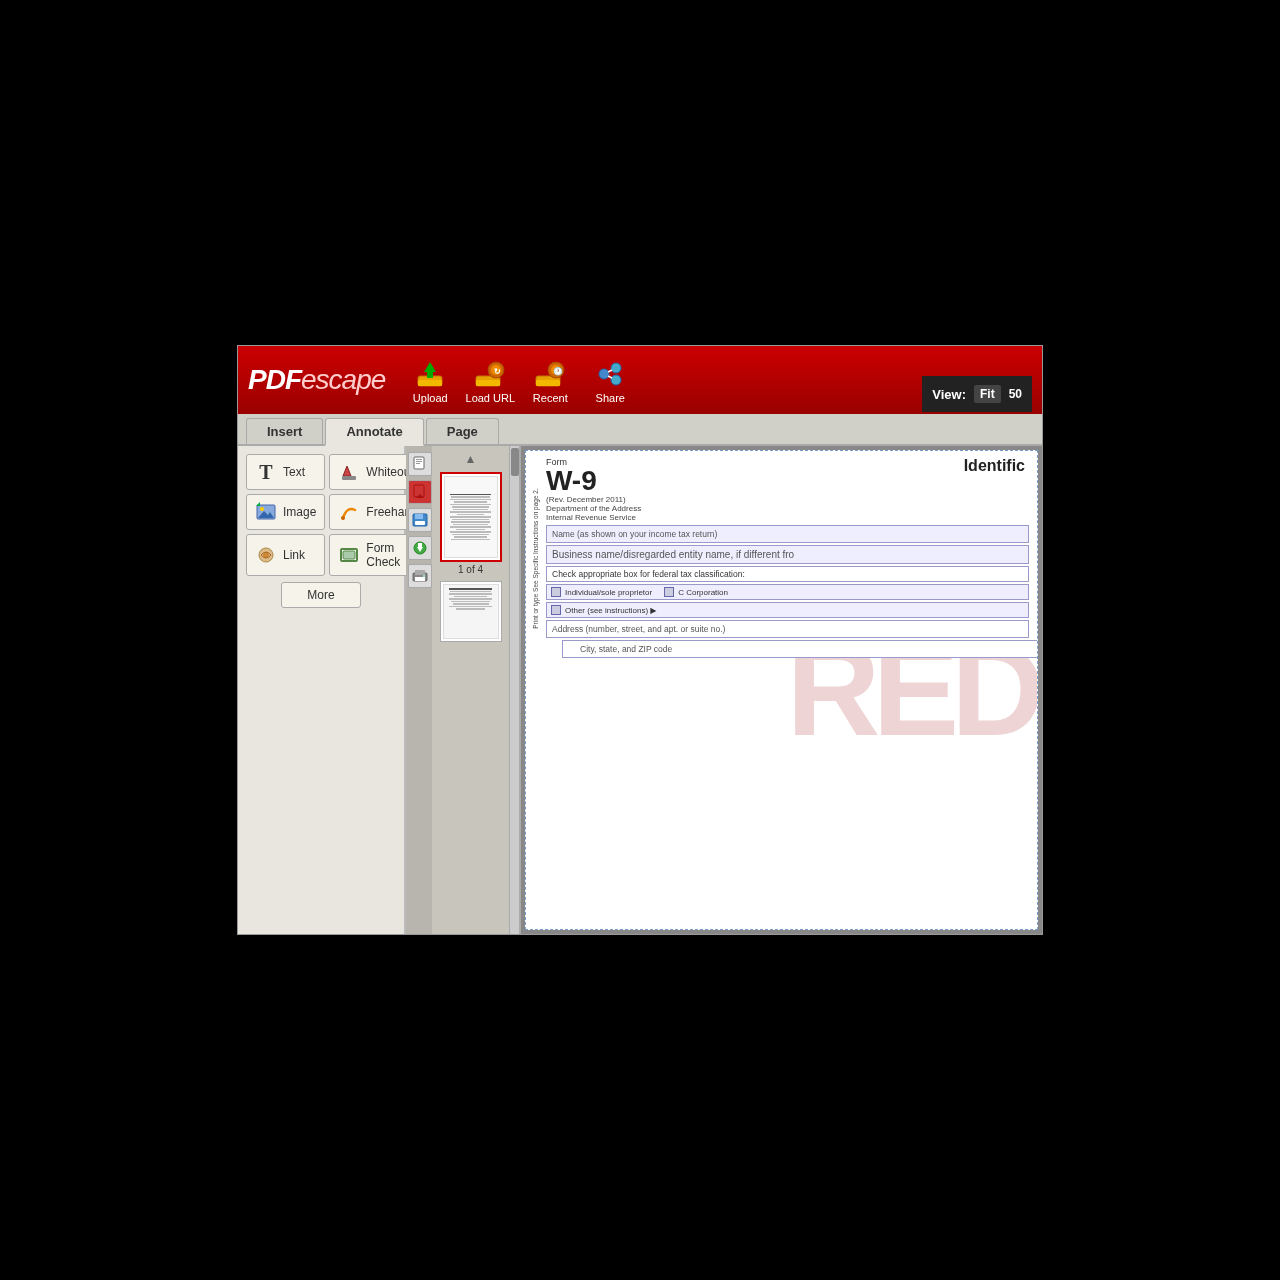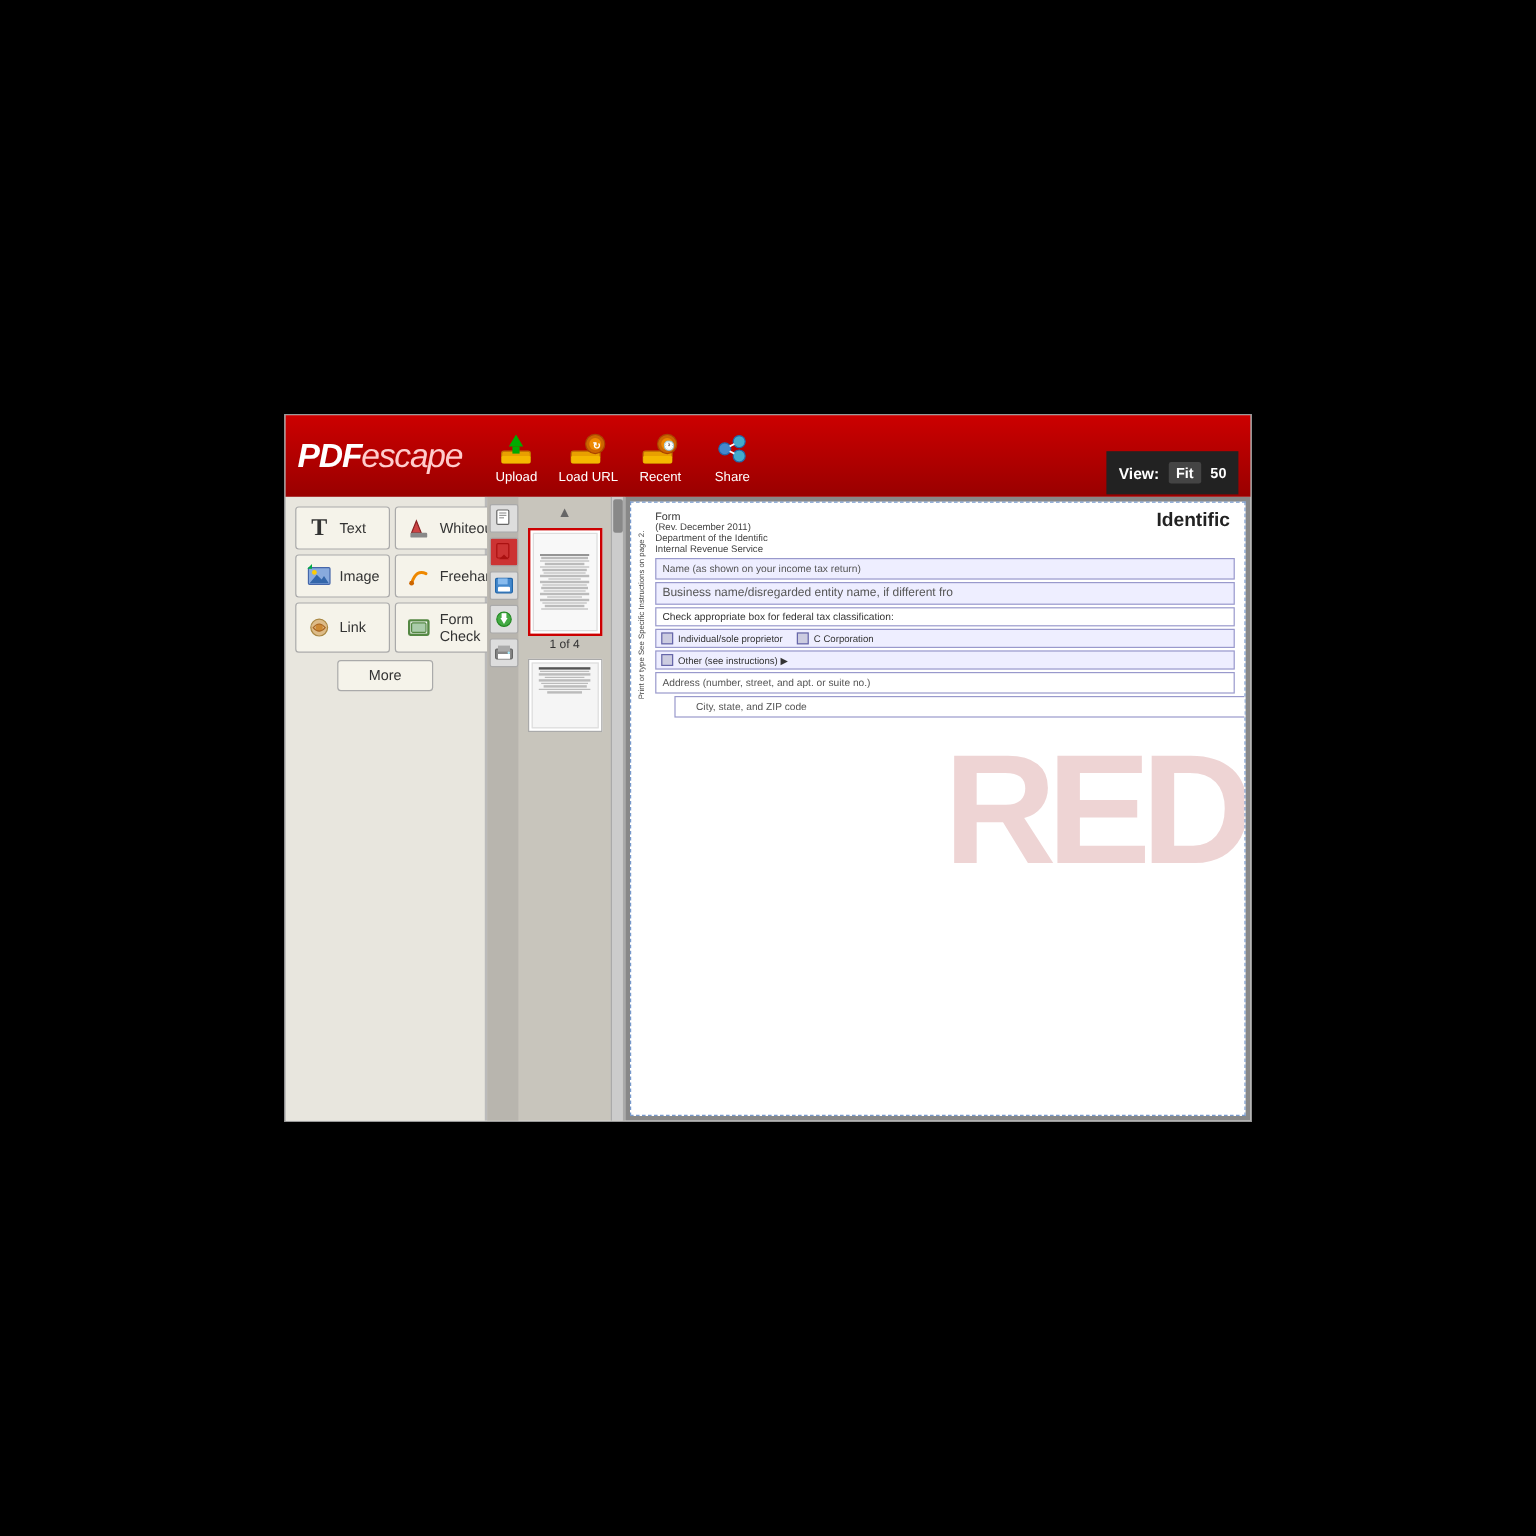--- a/index.html
+++ b/index.html
@@ -250,20 +250,31 @@
       <span>Share</span>
     </div>
 
     <div class="view-bar">
       <span>View:</span>
       <span class="view-fit-btn">Fit</span>
       <span class="view-num">50</span>
     </div>
   </div>
 
+  <div class="tab-bar">
+    <div class="tab">
+      <span>Insert</span>
+    </div>
+    <div class="tab active">
+      <span>Annotate</span>
+    </div>
+    <div class="tab">
+      <span>Page</span>
+    </div>
+  </div>
 
   <div class="main-content">
 
     <div class="left-panel">
       <div class="tool-grid">
 
         <div class="tool-btn">
           <div class="tool-icon" style="font-size:20px;font-weight:bold;font-family:serif;">T</div>
           <span>Text</span>
         </div>
@@ -429,22 +440,23 @@
 
           <div style="position:relative;z-index:1;padding:6px 8px 6px 20px;">
 
             <div style="position:absolute;left:0;top:0;bottom:0;width:18px;display:flex;align-items:center;justify-content:center;">
               <div style="transform:rotate(-90deg);font-size:6.5px;color:#444;white-space:nowrap;font-family:Arial,sans-serif;">Print or type   See Specific Instructions on page 2.</div>
             </div>
 
             <div style="display:flex;align-items:flex-start;margin-bottom:3px;">
               <div style="flex:1;">
                 <div style="font-size:9px;color:#333;">Form</div>
+                <div style="font-size:28px;font-weight:bold;color:#222;line-height:1;">W-9</div>
                 <div style="font-size:8px;color:#444;">(Rev. December 2011)</div>
-                <div style="font-size:8px;color:#444;">Department of the Identific</div>
+                <div style="font-size:8px;color:#444;">Department of the Address</div>
                 <div style="font-size:8px;color:#444;">Internal Revenue Service</div>
               </div>
               <div style="font-size:16px;font-weight:bold;color:#222;text-align:left;padding-right:4px;">Identific</div>
             </div>
 
             <div style="border:1px solid #9999cc;background:#eeeeff;margin:2px 0;padding:3px 5px;font-size:8.5px;color:#555;width:100%;">Name (as shown on your income tax return)</div>
 
             <div style="border:1px solid #9999cc;background:#eeeeff;margin:2px 0;padding:3px 5px;font-size:10px;color:#555;width:100%;">Business name/disregarded entity name, if different fro</div>
 
             <div style="border:1px solid #9999cc;background:white;margin:2px 0;padding:2px 5px;font-size:8.5px;color:#333;width:100%;">Check appropriate box for federal tax classification:</div>

